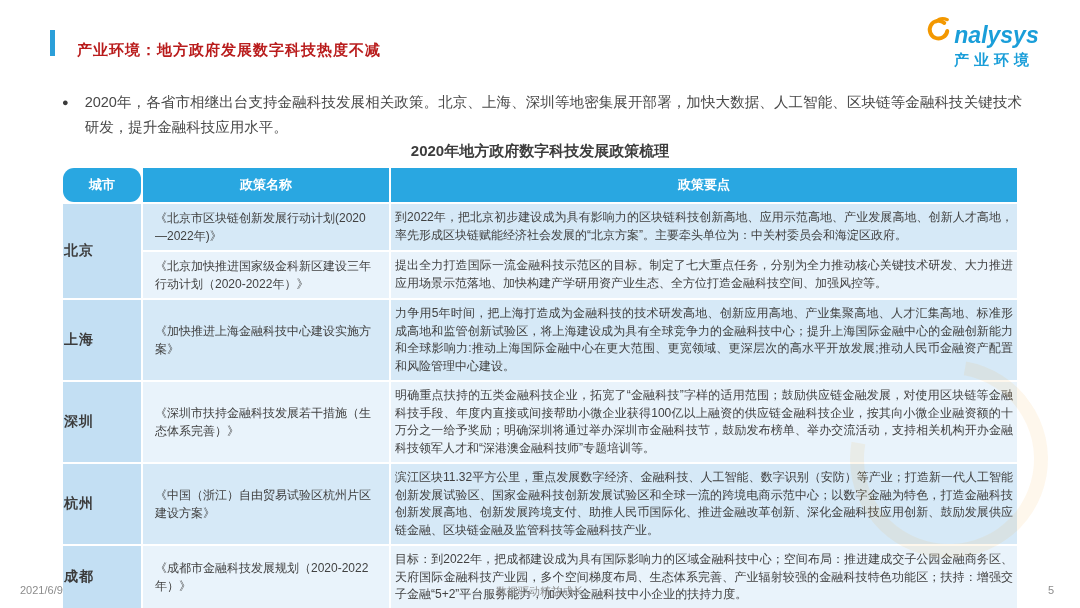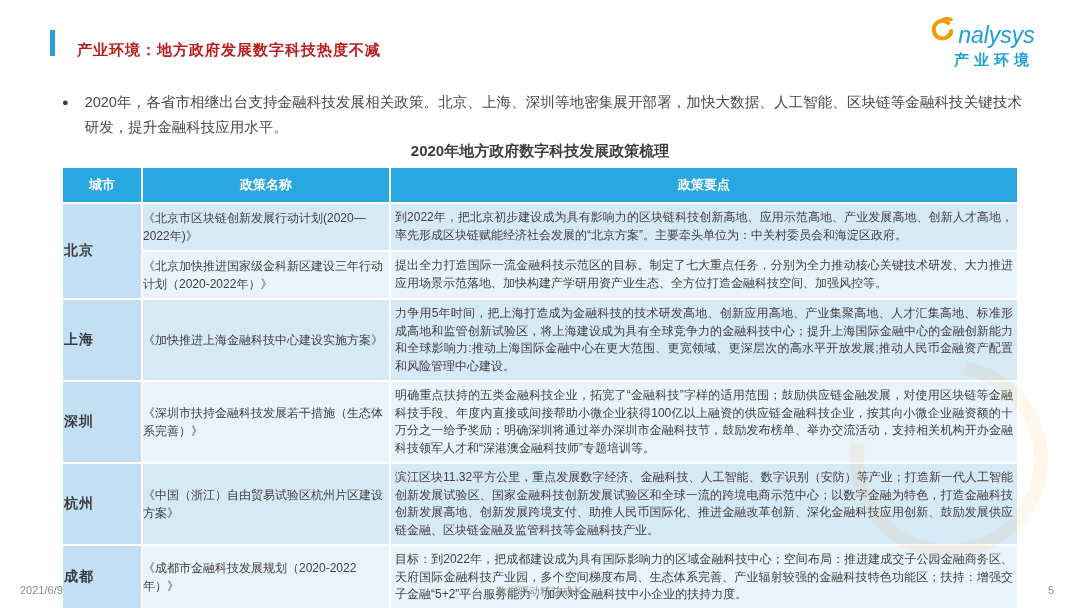--- a/index.html
+++ b/index.html
@@ -22,21 +22,21 @@
   }
   h1.page-title{
     margin:12px;font-size:15px;font-weight:bold;color:#b91c1c;
     letter-spacing:1px;line-height:1.3;flex:1;
   }
   .logo{
     position:absolute;right:-6px;top:-12px;width:130px;text-align:center;
   }
   .logo-top{display:flex;align-items:flex-end;justify-content:center;}
   .logo-latin{
-    color:#1a9ed9;font-size:23px;font-weight:normal;letter-spacing:0;
+    color:#1a9ed9;font-size:23px;font-weight:bold;letter-spacing:0;
     font-style:italic;line-height:1;
   }
   .logo-swirl{margin-right:1px;margin-bottom:1px;}
   .logo-cn{
     color:#1a9ed9;font-size:15px;font-weight:bold;letter-spacing:5px;
     margin-top:4px;padding-left:26px;
   }
   
   .bullet-row{
     position:absolute;top:90px;left:62px;right:58px;
@@ -57,28 +57,28 @@
     position:absolute;top:166px;left:61px;
     width:958px;
     border-collapse:separate;border-spacing:2.5px;
     font-size:12px;color:#414141;
     table-layout:fixed;
   }
   .policy-table th{
     background:#29a7e1;color:#ffffff;font-weight:bold;font-size:13px;
     padding:8px 4px;text-align:center;
   }
-  .col-city{width:70px;}
+  .col-city{width:70px;border-radius:11px;}
   .col-name{width:238px;}
   .policy-table td{vertical-align:middle;}
   td.city-cell{
     background:#c3dff3;font-weight:bold;font-size:14px;color:#3c3c3c;
     text-align:left;letter-spacing:1px;
   }
-  td.name-cell{padding:5px 0;line-height:1.5;}
+  td.name-cell{padding:5px 12px;line-height:1.5;}
   td.points-cell{padding:5px 4px;line-height:1.46;text-align:justify;}
   tr.row-a .shade{background:#d6e9f7;}
   tr.row-b .shade{background:#e9f3fb;}
   
   .watermark-swirl{
     position:absolute;top:360px;left:850px;width:170px;height:170px;
     border:14px solid #f39800;border-radius:50%;
     border-top-color:transparent;opacity:0.07;transform:rotate(-35deg);
     pointer-events:none;
   }

